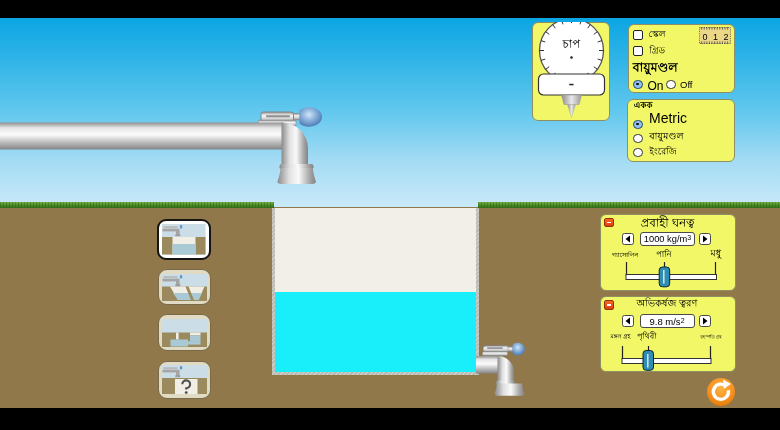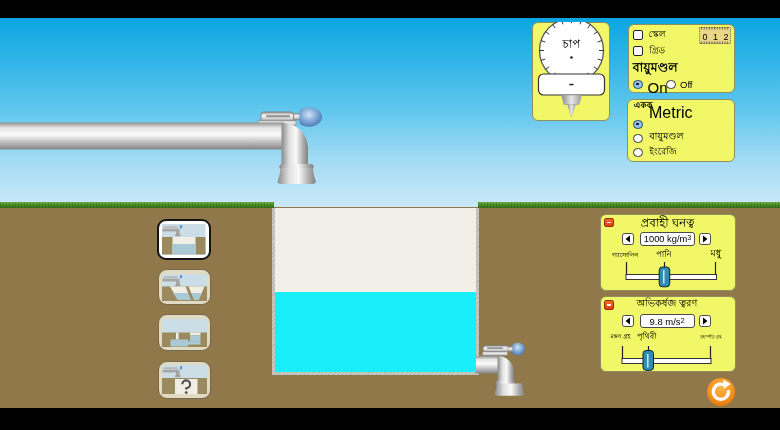--- a/index.html
+++ b/index.html
@@ -171,21 +171,21 @@
     <path d="M2.67 7.85 1.67 7.73 0.83 6.94 0.27 5.67 0.19 4.67 0.76 2.17 1.62 1.00 2.50 0.42 20.93 0.33 20.83 0.79 19.47 0.83 19.33 7.76 18.81 7.67 18.80 3.83 18.00 2.58 17.18 2.67 16.67 3.68 16.17 3.63 15.74 2.83 15.00 2.49 13.77 3.00 13.41 4.00 13.83 5.01 14.50 5.19 14.64 4.50 15.33 4.15 16.08 4.67 16.07 5.33 15.33 5.89 13.83 5.74 12.78 4.33 13.10 2.83 14.33 1.93 15.33 1.93 16.50 2.68 17.00 2.09 17.67 1.88 18.67 2.44 18.67 0.79 10.61 0.83 10.72 2.00 10.33 2.67 9.47 3.17 9.43 3.50 11.34 4.50 11.60 5.83 11.00 6.60 10.17 6.51 9.95 5.83 10.98 5.17 10.49 4.50 9.50 4.20 9.33 7.76 8.83 7.73 8.00 6.49 6.17 5.67 5.77 5.17 7.00 4.10 8.67 3.62 8.73 3.17 7.69 2.67 7.00 1.83 6.33 2.74 5.67 3.09 4.67 2.90 4.15 2.17 4.67 1.92 5.24 2.50 5.83 2.36 6.56 0.83 2.67 0.97 1.27 2.50 0.79 4.67 1.13 6.33 1.67 7.05 2.07 7.17 2.09 6.67 2.67 6.12 3.50 6.51 3.50 7.31 2.67 7.85ZM9.27 2.50 10.04 2.00 9.95 1.00 7.42 0.83 8.00 2.11 9.27 2.50ZM8.76 6.33 8.67 4.25 7.33 4.64 6.65 5.17 8.76 6.33Z" fill="#000" fill-rule="evenodd"></path>
   </svg>
 <div class="cb" style="left:633px;top:45.5px"></div>
 <svg style="position:absolute;left:649px;top:44.5px" width="16.5" height="9.4" viewBox="0 0 21.33 12.17">
     <path d="M2.33 10.89 1.75 10.83 1.71 4.00 0.33 3.95 0.25 3.50 1.55 3.33 1.18 2.50 1.25 1.67 2.17 0.60 3.17 0.24 4.50 0.29 6.17 1.10 7.57 2.33 7.17 2.62 5.45 1.33 3.83 0.82 2.83 0.98 1.92 1.67 1.80 2.50 2.17 3.21 3.89 3.50 3.83 3.90 2.50 3.96 2.39 4.17 2.33 10.89ZM10.83 11.69 10.47 11.67 9.83 10.78 9.17 10.49 6.17 11.12 5.33 10.91 4.59 10.17 4.27 9.33 4.28 8.17 4.83 8.04 4.99 9.50 5.67 10.37 6.33 10.53 9.17 9.88 10.36 10.50 10.23 5.50 9.67 4.63 8.83 4.12 7.00 4.27 5.97 5.33 6.00 5.86 6.83 5.41 8.00 5.60 8.70 6.33 8.80 7.00 8.38 8.17 7.58 9.00 6.50 9.76 6.26 9.50 6.24 9.17 7.88 7.83 8.20 7.00 7.93 6.33 7.17 5.97 6.00 6.56 5.30 6.33 5.42 5.00 6.33 3.94 7.50 3.45 8.67 3.45 10.33 4.44 10.50 2.48 10.86 2.50 11.17 3.41 20.95 3.50 20.83 3.96 16.45 4.00 16.42 6.50 16.67 7.20 17.43 7.17 18.67 5.59 19.53 6.17 20.08 7.17 20.06 8.50 19.57 9.50 18.67 10.25 17.50 10.59 16.00 10.55 14.13 9.33 13.13 7.67 12.92 5.83 13.48 5.83 13.77 7.50 14.83 9.13 15.67 9.75 16.83 10.04 18.17 9.73 19.23 8.83 19.52 7.83 19.10 6.67 18.83 6.49 17.50 7.89 16.67 7.93 15.87 7.00 15.67 3.96 11.05 4.00 10.83 11.69Z" fill="#000" fill-rule="evenodd"></path>
   </svg>
 <svg style="position:absolute;left:631.5px;top:61.5px" width="46.5" height="13.7" viewBox="0 0 48.0 14.17">
     <path d="M19.17 13.76 17.50 11.80 16.50 12.52 15.67 12.73 14.67 12.39 14.22 11.83 14.11 10.83 14.67 10.02 15.67 9.62 16.74 9.67 15.17 7.94 12.13 6.83 11.68 5.83 13.95 4.00 12.33 2.27 10.29 2.33 10.17 10.13 9.20 10.00 9.20 4.33 8.88 3.00 8.33 2.29 6.52 2.33 6.52 10.00 5.67 10.13 3.83 7.80 1.17 6.63 0.66 5.67 2.83 3.93 5.33 2.91 5.41 2.33 0.33 2.24 0.21 1.33 8.00 1.16 9.17 1.55 9.33 0.21 10.17 0.21 10.50 1.21 26.83 1.29 26.82 2.17 25.16 2.33 25.00 10.13 24.17 10.13 23.52 8.00 22.33 6.97 21.17 8.05 20.50 8.06 19.87 7.67 19.61 6.50 20.00 5.96 20.91 5.50 20.55 3.33 19.83 2.25 17.93 2.33 17.82 10.50 20.01 13.17 19.17 13.76ZM33.67 10.35 31.00 9.93 28.99 8.33 27.43 5.83 26.83 3.18 27.81 3.17 28.65 5.83 30.40 8.17 31.83 9.05 33.50 9.24 34.67 8.75 35.33 7.65 35.17 6.85 34.50 7.07 33.83 6.92 33.34 6.17 33.83 5.41 35.17 5.16 35.36 4.33 35.06 3.17 34.50 2.67 33.33 4.35 32.50 4.35 32.00 5.19 31.00 5.51 29.83 5.22 29.17 4.60 28.78 3.67 28.80 2.83 29.50 1.65 30.67 1.12 32.17 1.46 33.17 2.57 34.33 1.26 35.50 2.01 36.41 3.67 36.40 5.00 36.04 6.00 36.42 7.00 36.38 8.17 35.33 9.62 33.67 10.35ZM45.83 10.08 44.76 10.00 44.75 5.50 44.00 4.33 43.17 4.46 42.67 5.59 41.83 5.59 41.55 4.83 40.83 4.27 39.48 4.67 39.07 5.83 39.67 6.90 40.17 6.12 40.83 5.76 41.67 5.95 42.08 6.50 42.07 7.33 41.17 8.08 40.17 8.22 39.17 7.91 38.27 7.00 37.95 6.17 38.12 4.67 39.17 3.49 40.67 3.12 42.33 3.83 43.67 3.11 44.67 3.52 44.67 2.24 37.33 2.24 37.10 2.00 37.17 1.24 47.50 1.22 47.50 2.22 45.90 2.33 45.83 10.08ZM16.83 7.67 16.83 2.33 14.00 2.24 15.61 4.17 13.38 6.00 14.83 6.45 16.83 7.67ZM24.06 6.67 24.06 2.33 21.33 2.24 22.03 5.67 24.06 6.67ZM32.37 4.00 32.04 3.00 31.33 2.31 30.50 2.31 29.97 2.83 29.94 3.67 30.33 4.15 30.83 3.59 31.33 3.49 32.37 4.00ZM5.39 7.83 5.33 4.09 3.50 4.78 2.27 5.67 4.00 6.60 5.39 7.83ZM14.33 10.05 13.67 10.05 13.27 9.67 13.27 9.00 13.67 8.59 14.33 8.59 14.73 9.00 14.73 9.67 14.33 10.05ZM16.07 11.50 16.54 11.00 16.33 10.82 15.24 11.00 15.33 11.51 16.07 11.50Z" fill="#000" fill-rule="evenodd"></path>
   </svg>
 <div class="radio sel" style="left:633px;top:79.5px"></div>
-<div class="lat" style="left:647.5px;top:78.5px;font-size:15px">On</div>
+<div class="lat" style="left:647.5px;top:78.5px;font-size:12px">On</div>
 <div class="radio" style="left:666px;top:79.5px"></div>
 <div class="lat" style="left:680px;top:78.5px;font-size:9.5px">Off</div>
 <svg class="abs" style="left:699px;top:26.5px" width="32" height="17" viewBox="0 0 32 17">
 <rect x="0.4" y="0.4" width="31.2" height="16.2" fill="#ecd789" stroke="#444" stroke-width="0.8" stroke-dasharray="1.1 1.1"></rect>
 <g stroke="#333" stroke-width="0.65">
 <line x1="2.6" y1="0" x2="2.6" y2="2.6"></line>
       <line x1="5.2" y1="0" x2="5.2" y2="2.6"></line>
       <line x1="7.8" y1="0" x2="7.8" y2="2.6"></line>
       <line x1="10.4" y1="0" x2="10.4" y2="2.6"></line>
       <line x1="13" y1="0" x2="13" y2="2.6"></line>
@@ -209,21 +209,21 @@
 </g>
 <text x="6" y="12.6" font-size="9" text-anchor="middle" font-family="Liberation Sans,sans-serif">0</text>
 <text x="16.5" y="12.6" font-size="9" text-anchor="middle" font-family="Liberation Sans,sans-serif">1</text>
 <text x="27" y="12.6" font-size="9" text-anchor="middle" font-family="Liberation Sans,sans-serif">2</text>
 </svg>
 <div class="panel" style="left:627px;top:99px;width:108px;height:63px"></div>
 <svg style="position:absolute;left:633.5px;top:101.5px" width="19.0" height="6.6" viewBox="0 0 27.5 9.5">
     <path d="M23.17 8.96 22.33 8.95 20.83 6.64 18.06 5.00 18.91 3.83 20.17 2.80 22.17 2.06 22.17 1.38 14.67 1.35 14.54 2.00 16.17 2.67 17.21 3.67 17.57 5.50 16.67 6.75 15.50 6.59 15.10 6.00 15.26 5.33 16.53 4.67 16.00 3.82 14.67 3.20 14.54 8.83 13.67 8.96 12.09 6.67 9.30 5.00 11.17 2.99 13.45 2.00 13.45 1.50 9.00 1.35 8.89 0.50 27.00 0.37 27.00 1.35 23.27 1.50 23.33 2.07 24.83 2.60 25.69 3.33 26.20 4.17 26.37 5.17 26.06 6.17 25.50 6.71 24.50 6.75 23.91 6.17 23.92 5.50 24.50 4.94 25.22 4.83 25.23 4.50 24.50 3.63 23.33 3.21 23.17 8.96ZM7.83 9.07 7.00 9.03 6.50 7.89 5.50 7.32 2.67 7.39 1.36 6.83 0.66 6.00 0.29 4.83 0.41 3.33 0.83 2.39 1.77 2.83 1.43 3.67 1.43 5.00 2.22 6.17 5.67 6.25 6.83 6.78 6.83 1.67 6.00 1.46 4.46 2.67 4.21 3.33 5.17 3.65 5.44 4.17 5.41 4.67 4.83 5.23 3.83 5.25 3.38 4.83 3.08 3.33 3.81 1.83 5.00 0.76 6.33 0.38 7.50 0.91 8.00 2.17 7.83 9.07ZM13.40 6.50 13.33 3.16 12.00 3.61 10.81 4.67 12.00 5.28 13.40 6.50ZM22.22 6.50 22.17 3.16 20.67 3.67 19.58 4.67 22.22 6.50Z" fill="#000" fill-rule="evenodd"></path>
   </svg>
 <div class="radio sel" style="left:633px;top:119.5px"></div>
-<div class="lat" style="left:649px;top:104px;font-size:16px">Metric</div>
+<div class="lat" style="left:649px;top:110px;font-size:14px">Metric</div>
 <div class="radio" style="left:633px;top:133.5px"></div>
 <svg style="position:absolute;left:649px;top:132px" width="35.0" height="10.1" viewBox="0 0 44.0 12.67">
     <path d="M17.83 12.23 17.50 12.31 15.83 10.46 15.17 11.25 14.33 11.50 13.17 10.82 13.10 9.83 13.50 9.33 14.33 9.05 15.50 9.27 15.55 9.00 14.17 7.31 11.25 6.17 10.94 5.33 13.07 3.67 11.33 1.82 9.33 1.79 9.17 2.00 9.00 9.09 8.53 9.00 8.53 4.00 8.17 2.52 7.50 1.83 5.77 1.83 5.72 9.00 5.17 9.09 3.67 7.13 1.00 5.84 0.72 5.17 2.50 3.77 5.00 2.74 5.03 1.83 0.33 1.79 0.24 1.33 7.50 1.25 8.50 1.87 8.67 0.31 9.17 0.49 9.33 1.24 24.33 1.24 24.33 1.79 23.00 1.79 22.91 2.00 22.91 9.00 22.67 9.09 22.24 9.00 21.71 7.17 20.67 6.29 20.17 6.15 19.50 7.24 19.00 7.33 18.37 7.00 18.22 6.00 19.33 5.33 18.87 2.67 18.17 1.80 16.29 1.83 16.13 9.83 17.89 11.67 18.08 12.00 17.83 12.23ZM30.33 9.18 28.50 8.73 26.76 7.33 25.45 5.33 24.75 3.00 25.33 2.86 26.10 5.17 27.33 7.03 28.67 8.08 30.33 8.54 31.67 8.19 32.55 7.33 32.50 5.95 31.17 6.06 30.82 5.50 31.17 4.96 32.43 4.83 32.69 3.83 32.56 3.00 31.67 2.01 30.67 3.41 30.00 3.48 29.33 2.09 28.83 1.77 28.00 1.76 27.29 2.50 27.46 3.50 28.00 3.88 28.33 3.25 29.00 3.09 29.58 3.83 28.83 4.54 27.67 4.39 26.94 3.83 26.60 2.67 27.00 1.71 27.83 1.11 29.00 1.12 29.67 1.44 30.50 2.60 31.67 1.23 32.71 2.00 33.25 3.00 33.25 4.50 32.92 5.33 33.33 6.67 33.09 7.67 32.00 8.76 30.33 9.18ZM42.00 9.06 41.40 9.00 41.40 5.00 40.50 3.76 39.73 3.83 39.17 4.92 38.67 4.93 38.17 4.03 37.67 3.75 36.67 3.81 36.16 4.17 35.80 4.83 35.79 5.67 36.50 6.55 36.83 6.63 36.92 6.00 37.67 5.45 38.56 6.00 38.41 6.83 37.67 7.25 36.17 7.07 35.29 6.17 35.09 5.50 35.43 4.00 36.67 3.11 38.00 3.13 38.83 3.78 39.67 3.12 40.50 3.08 41.33 3.72 41.37 1.83 34.50 1.79 34.33 1.33 43.60 1.33 43.50 1.79 42.17 1.79 42.06 2.00 42.00 9.06ZM15.56 7.67 15.55 1.83 12.33 1.80 13.99 3.67 11.83 5.56 14.00 6.30 15.56 7.67ZM22.22 6.67 22.21 1.83 19.10 1.83 19.75 3.33 20.00 5.33 21.33 5.91 22.22 6.67ZM5.05 7.67 5.00 3.43 3.17 4.12 1.59 5.33 3.33 6.09 5.05 7.67ZM13.00 9.18 12.27 8.83 12.67 8.13 13.34 8.50 13.00 9.18ZM14.44 10.83 15.17 10.27 15.17 9.80 14.33 9.71 13.75 10.00 13.74 10.50 14.44 10.83Z" fill="#000" fill-rule="evenodd"></path>
   </svg>
 <div class="radio" style="left:633px;top:147.5px"></div>
 <svg style="position:absolute;left:649px;top:146px" width="28.0" height="9.8" viewBox="0 0 38.0 13.33">
     <path d="M15.50 11.55 14.67 11.55 13.83 11.05 13.10 10.00 12.78 8.83 13.10 6.50 14.54 4.17 11.83 4.13 11.83 3.57 24.33 3.57 24.03 2.33 24.45 1.17 25.33 0.48 26.67 0.21 28.67 0.75 30.71 2.33 30.33 2.76 28.33 1.28 27.50 0.96 26.00 0.95 25.17 1.33 24.72 2.00 24.76 2.83 25.33 3.55 37.58 3.67 37.33 4.13 32.07 4.17 33.00 5.37 33.83 5.73 36.00 5.61 36.55 6.00 35.94 8.50 36.55 11.33 36.33 11.43 35.90 11.33 35.44 10.00 35.30 8.33 35.64 6.50 33.17 6.22 32.07 5.50 31.33 4.45 30.64 5.33 30.46 6.67 31.39 7.33 32.67 7.21 33.50 7.51 33.98 8.50 33.58 9.67 32.67 10.36 31.33 10.68 29.67 10.24 28.27 9.00 27.47 7.50 27.33 5.57 27.84 5.67 28.13 7.33 28.78 8.50 30.17 9.74 31.33 10.03 32.17 9.89 33.23 9.00 33.33 8.40 33.00 7.91 31.00 7.92 29.97 7.17 29.81 5.83 30.50 4.13 25.32 4.17 25.17 11.43 24.63 11.33 24.57 4.17 21.83 4.31 21.83 11.33 21.33 11.43 19.67 9.28 17.33 8.23 17.02 7.67 18.67 6.09 21.17 5.03 21.13 4.17 15.50 4.14 13.93 6.00 13.42 8.33 13.77 10.00 14.33 10.70 14.74 10.83 14.81 10.17 15.17 9.79 15.83 9.78 16.25 10.17 16.24 11.00 15.50 11.55ZM6.50 12.87 5.50 11.57 4.31 10.67 0.80 9.67 0.83 9.22 2.50 9.21 4.00 8.73 4.72 8.17 5.04 7.33 4.72 6.50 3.83 5.93 3.33 5.96 3.06 6.67 2.50 7.08 1.83 7.08 1.25 6.67 1.29 5.83 2.56 5.00 2.00 4.15 0.33 4.12 0.33 3.58 5.25 3.50 4.67 2.46 2.00 2.67 1.18 2.33 0.76 1.33 1.33 0.40 1.88 0.67 1.42 1.33 1.67 1.89 4.83 1.81 5.58 2.50 5.92 3.50 6.82 3.67 6.67 4.13 2.90 4.17 3.33 5.28 4.50 5.62 5.54 6.67 5.69 7.33 5.40 8.33 4.67 9.06 3.65 9.50 6.22 11.33 7.05 12.50 6.50 12.87ZM9.33 6.84 8.00 6.27 7.51 5.17 8.00 3.90 9.33 3.38 10.72 4.00 11.10 5.17 10.67 6.22 9.33 6.84ZM9.47 6.17 10.39 5.50 10.36 4.67 9.83 4.13 8.83 4.11 8.26 4.67 8.24 5.50 8.83 6.09 9.47 6.17ZM21.18 10.00 21.20 5.83 21.00 5.78 19.17 6.48 17.79 7.67 19.67 8.46 21.18 10.00ZM11.00 11.76 9.27 9.83 7.17 8.21 7.33 7.82 8.17 8.12 9.89 9.50 11.39 11.50 11.00 11.76ZM18.83 11.20 17.92 11.00 18.17 10.09 19.00 10.33 18.83 11.20Z" fill="#000" fill-rule="evenodd"></path>
   </svg>
 <div class="panel" style="left:600px;top:214px;width:136px;height:77px"></div>
 <div class="minus" style="left:604px;top:217.5px"></div>

